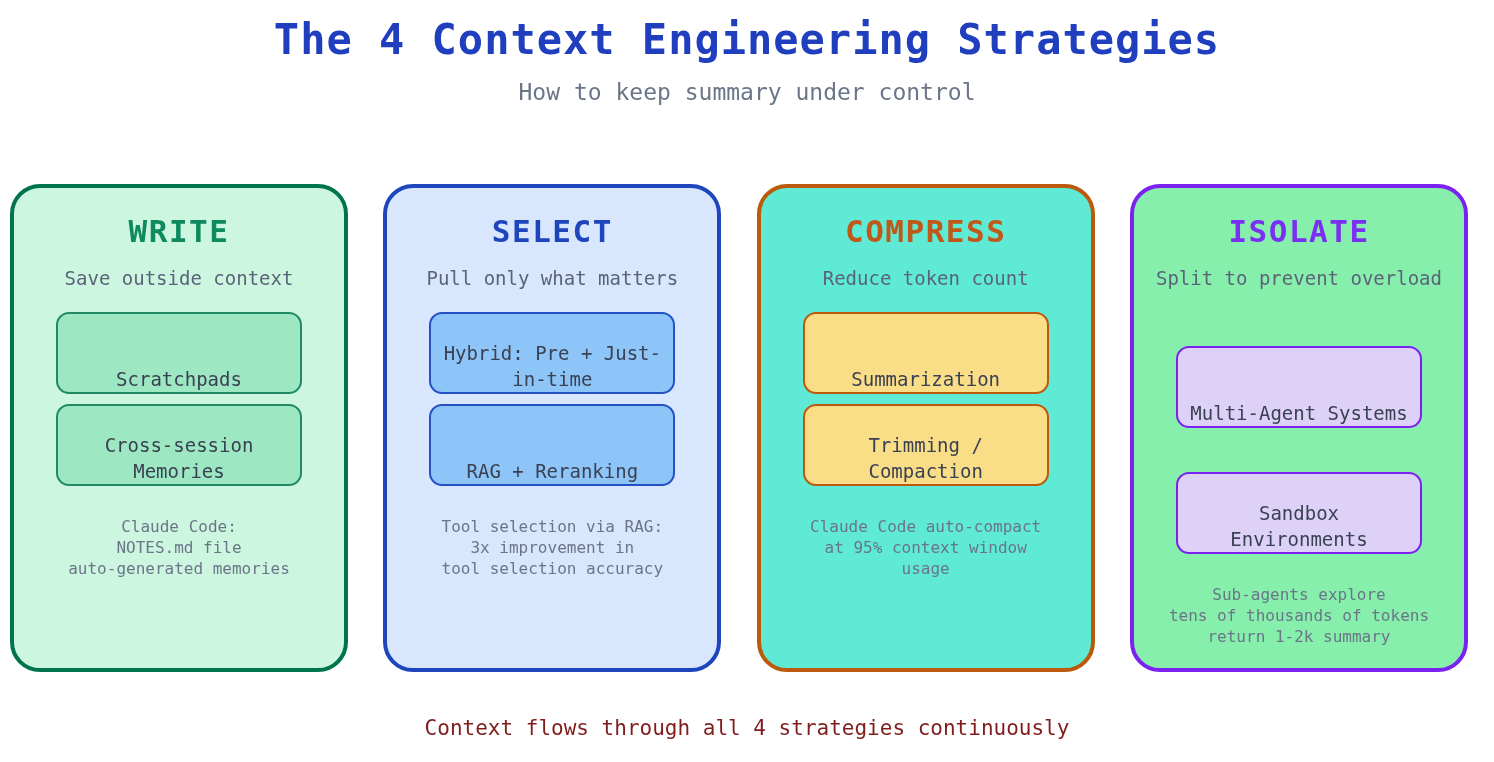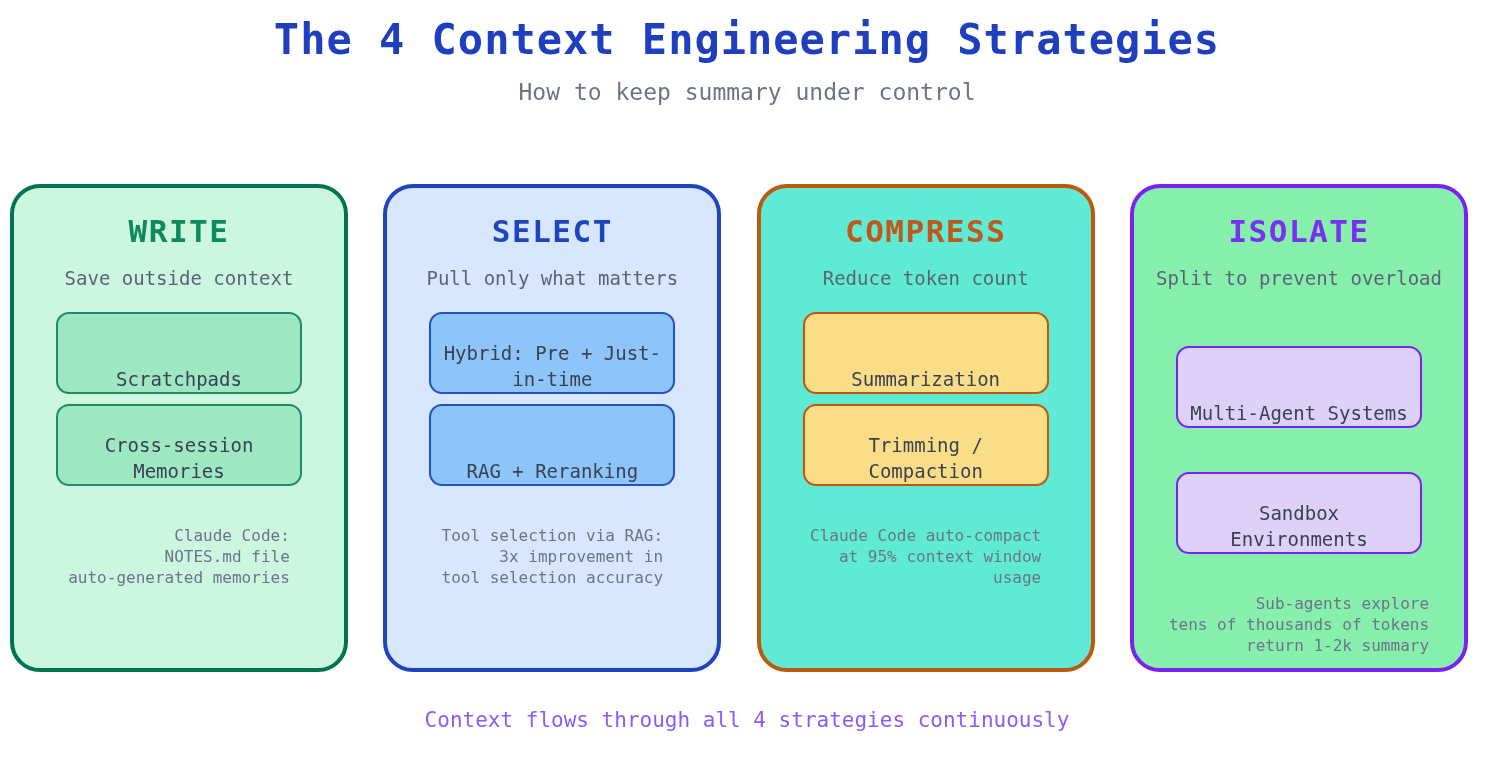--- a/index.html
+++ b/index.html
@@ -124,27 +124,27 @@
   }
   .pill-label {
     font-family: "DejaVu Sans Mono", "Liberation Mono", monospace;
     font-size: 19px;
     color: #3a4152;
     line-height: 26px;
     display: block;
   }
 
   .card-note {
-    margin: 13px;
+    margin: 4px;
     padding-top: 26px;
     font-family: "DejaVu Sans Mono", "Liberation Mono", monospace;
     font-size: 16px;
     color: #6b7588;
     line-height: 21px;
-    text-align: right;
+    text-align: center;
     white-space: pre-line;
   }
 
   
   .card-write { background: #cdf6e0; border-color: #00754c; }
   .card-write .card-title { color: #0e8a5f; }
   .card-write .pill { background: #9de8c3; border-color: #1f8a63; }
 
   
   .card-select { background: #d8e7fd; border-color: #1f45bd; }
@@ -163,24 +163,24 @@
 
   
   .footer {
     position: absolute;
     top: 706px;
     left: 0;
     width: 1494px;
     text-align: center;
   }
   .footer-text {
-    margin: 0;
+    margin: 8px;
     font-family: "DejaVu Sans Mono", "Liberation Mono", monospace;
     font-size: 21px;
-    color: #8b5cf6;
+    color: #7f1d1d;
     line-height: 28px;
     white-space: nowrap;
   }
 </style>
 </head>
 <body>
 
 <div class="page">
 
   <div class="header">

